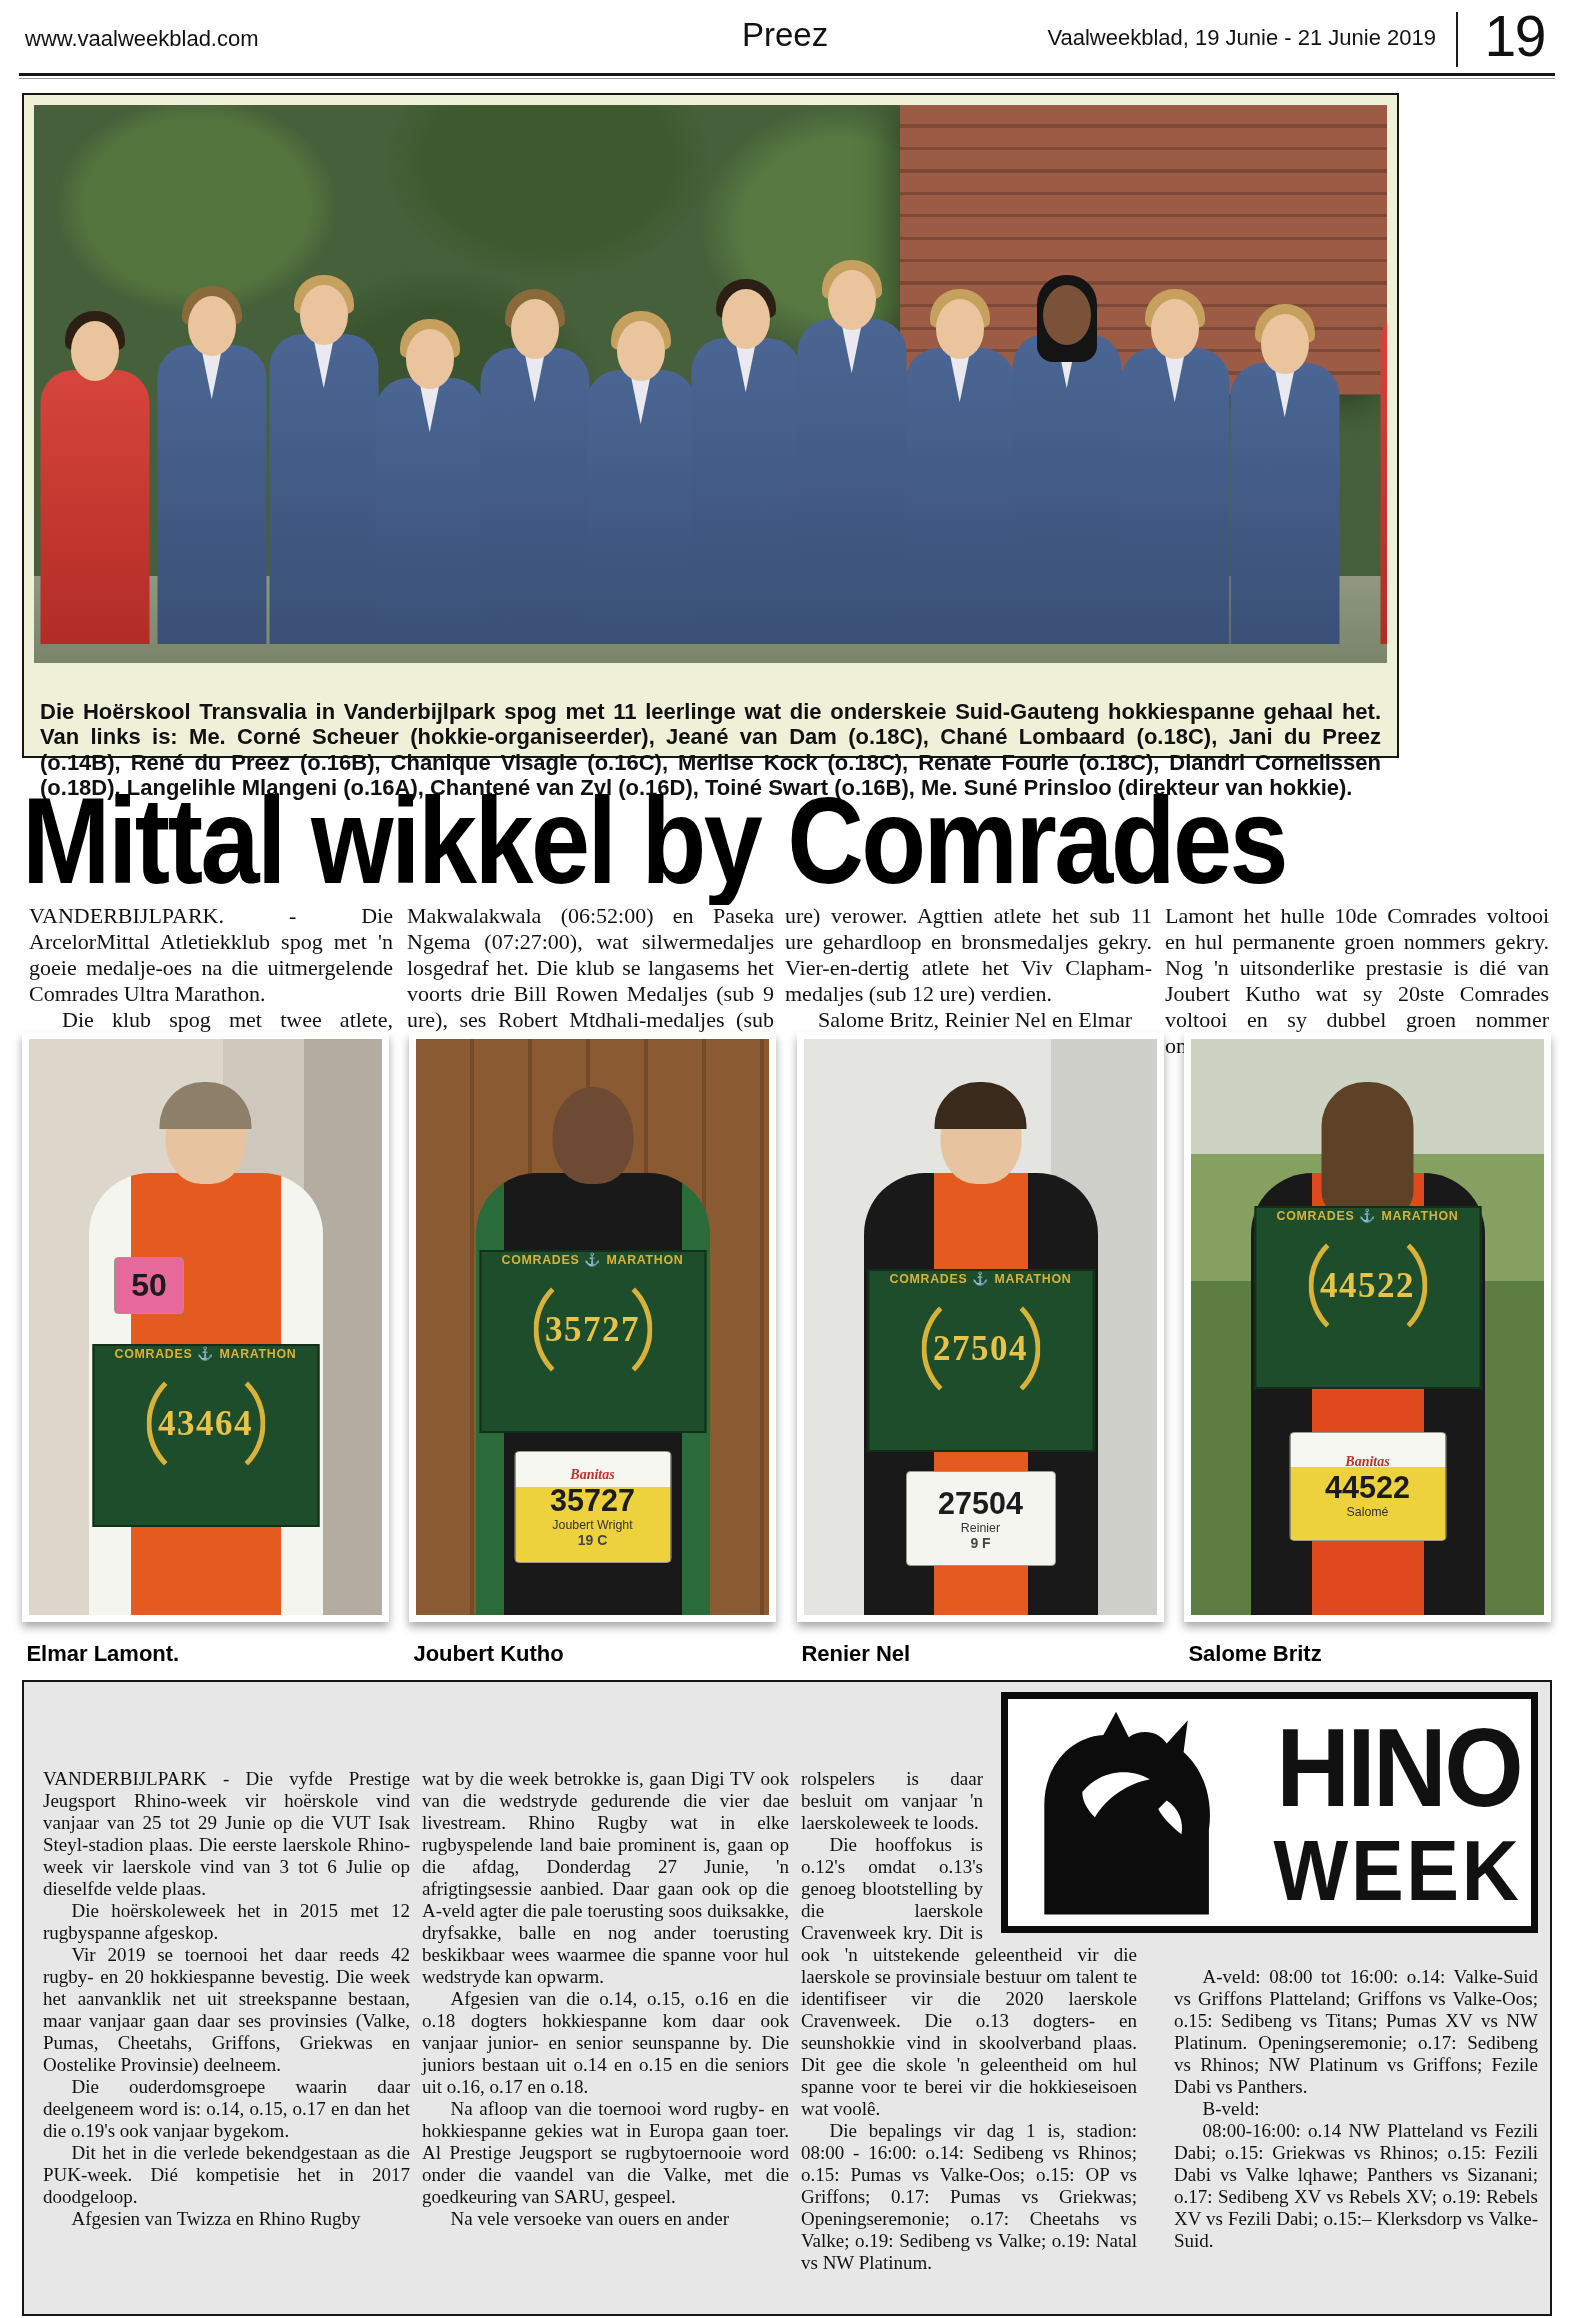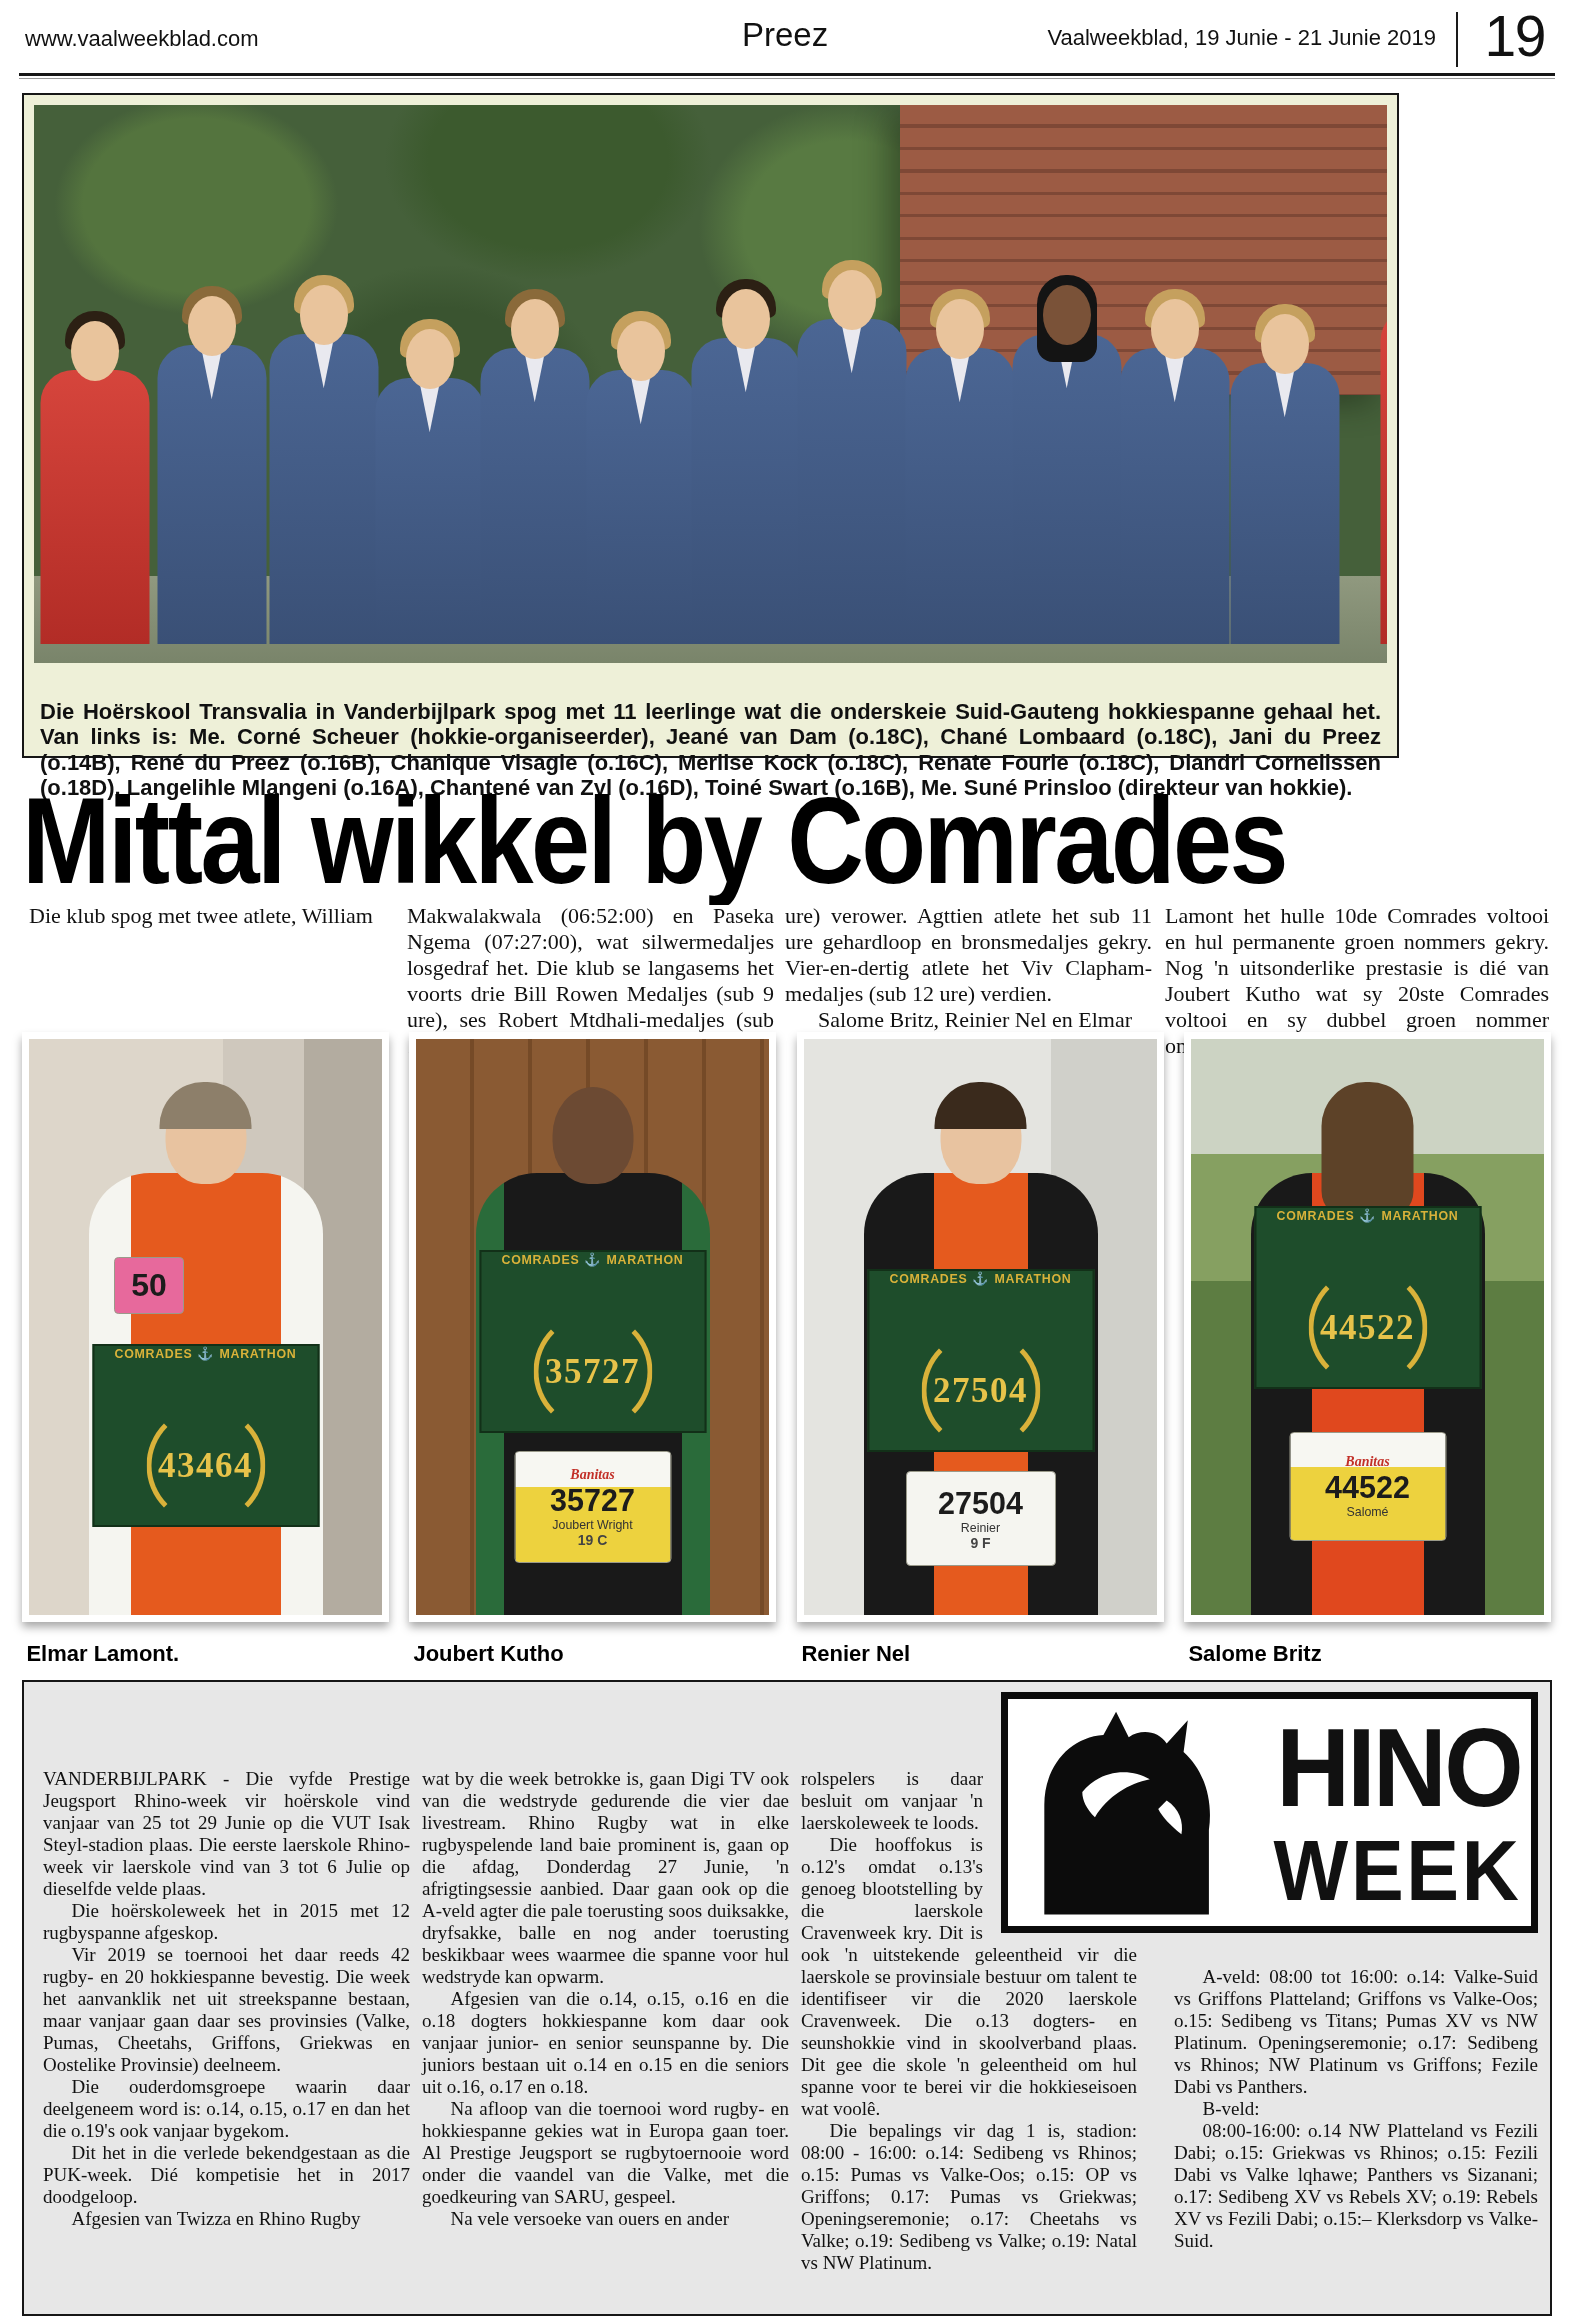--- a/index.html
+++ b/index.html
@@ -74,21 +74,21 @@
   .r-hair{position:absolute;top:-5.8px;left:-5.8px;right:-5.8px;height:47px;border-radius:44px 44px 0 0;} .hair-dark{background:#3a2a1c;} .hair-grey{background:#8d7f6a;}
   .hair-long{background:#5d4228;height:138px;border-radius:44px 44px 29px 29px;z-index:-1;}
   .r-torso{position:absolute;top:134px;left:50%;transform:translateX(-50%);width:234px;height:451px;
       border-radius:61px 61px 0 0;z-index:1;}
   .vest-r1{background:linear-gradient(90deg,#f5f5f0 0 18%,#e55a1e 18% 82%,#f5f5f0 82%);}
   .vest-r2{background:linear-gradient(90deg,#2a6b3a 0 12%,#191919 12% 88%,#2a6b3a 88%);}
   .vest-r3{background:linear-gradient(90deg,#191919 0 30%,#e55a1e 30% 70%,#191919 70%);}
   .vest-r4{background:linear-gradient(90deg,#191919 0 26%,#e0481e 26% 74%,#191919 74%);}
   .r-flag{position:absolute;left:50%;transform:translateX(-50%);width:227px;height:183px;background:#1e4d2b;
       border:2.9px solid #123018;z-index:3;display:flex;flex-direction:column;align-items:center;
-      justify-content:space-between;gap:2.9px;box-sizing:border-box;}
+      justify-content:flex-start;gap:2.9px;box-sizing:border-box;}
   .f-title{color:#d9b23a;font:700 12.4px "Liberation Sans",sans-serif;letter-spacing:0.7px;
       display:flex;gap:5.1px;align-items:center;}
   .f-anchor{font-size:13px;color:#d9b23a;}
   .f-wreath{width:109px;height:109px;border-radius:50%;border:5.1px solid transparent;
       border-left-color:#d9b23a;border-right-color:#d9b23a;display:flex;align-items:center;justify-content:center;}
   .f-number{color:#e7c34a;font:700 35px "Liberation Serif",serif;letter-spacing:1.5px;}
   .r-bib{position:absolute;left:50%;transform:translateX(-50%);z-index:4;display:flex;flex-direction:column;
       align-items:center;justify-content:center;border-radius:4.4px;border:1.5px solid #9a9a8a;box-sizing:border-box;}
   .bib-yellow{background:linear-gradient(180deg,#f7f7f2 0 32%,#edd23e 32%);}
   .bib-white{background:#f5f5f0;}
@@ -200,20 +200,21 @@
           <i class="hair"></i>
           <i class="face"></i>
           <i class="body"></i>
         </span>
     </div>
     <p class="photo-caption">Die Hoërskool Transvalia in Vanderbijlpark spog met 11 leerlinge wat die onderskeie Suid-Gauteng hokkiespanne gehaal het. Van links is: Me. Corné Scheuer (hokkie-organiseerder), Jeané van Dam (o.18C), Chané Lombaard (o.18C), Jani du Preez (o.14B), René du Preez (o.16B), Chanique Visagie (o.16C), Merlise Kock (o.18C), Renate Fourie (o.18C), Diandri Cornelissen (o.18D), Langelihle Mlangeni (o.16A), Chantené van Zyl (o.16D), Toiné Swart (o.16B), Me. Suné Prinsloo (direkteur van hokkie).</p>
   </section>
 
   <h1 class="headline1"><span>Mittal wikkel by Comrades</span></h1>
   <div class="col a1c1">
+      <p>VANDERBIJLPARK. - Die ArcelorMittal Atletiekklub spog met 'n goeie medalje-oes na die uitmergelende Comrades Ultra Marathon.</p>
       <p>Die klub spog met twee atlete, William</p>
     </div>
   <div class="col a1c2">
       <p>Makwalakwala (06:52:00) en Paseka Ngema (07:27:00), wat silwermedaljes losgedraf het. Die klub se langasems het voorts drie Bill Rowen Medaljes (sub 9 ure), ses Robert Mtdhali-medaljes (sub 10</p>
     </div>
   <div class="col a1c3">
       <p>ure) verower. Agttien atlete het sub 11 ure gehardloop en bronsmedaljes gekry. Vier-en-dertig atlete het Viv Clapham-medaljes (sub 12 ure) verdien.</p>
       <p>Salome Britz, Reinier Nel en Elmar</p>
     </div>
   <div class="col a1c4">

